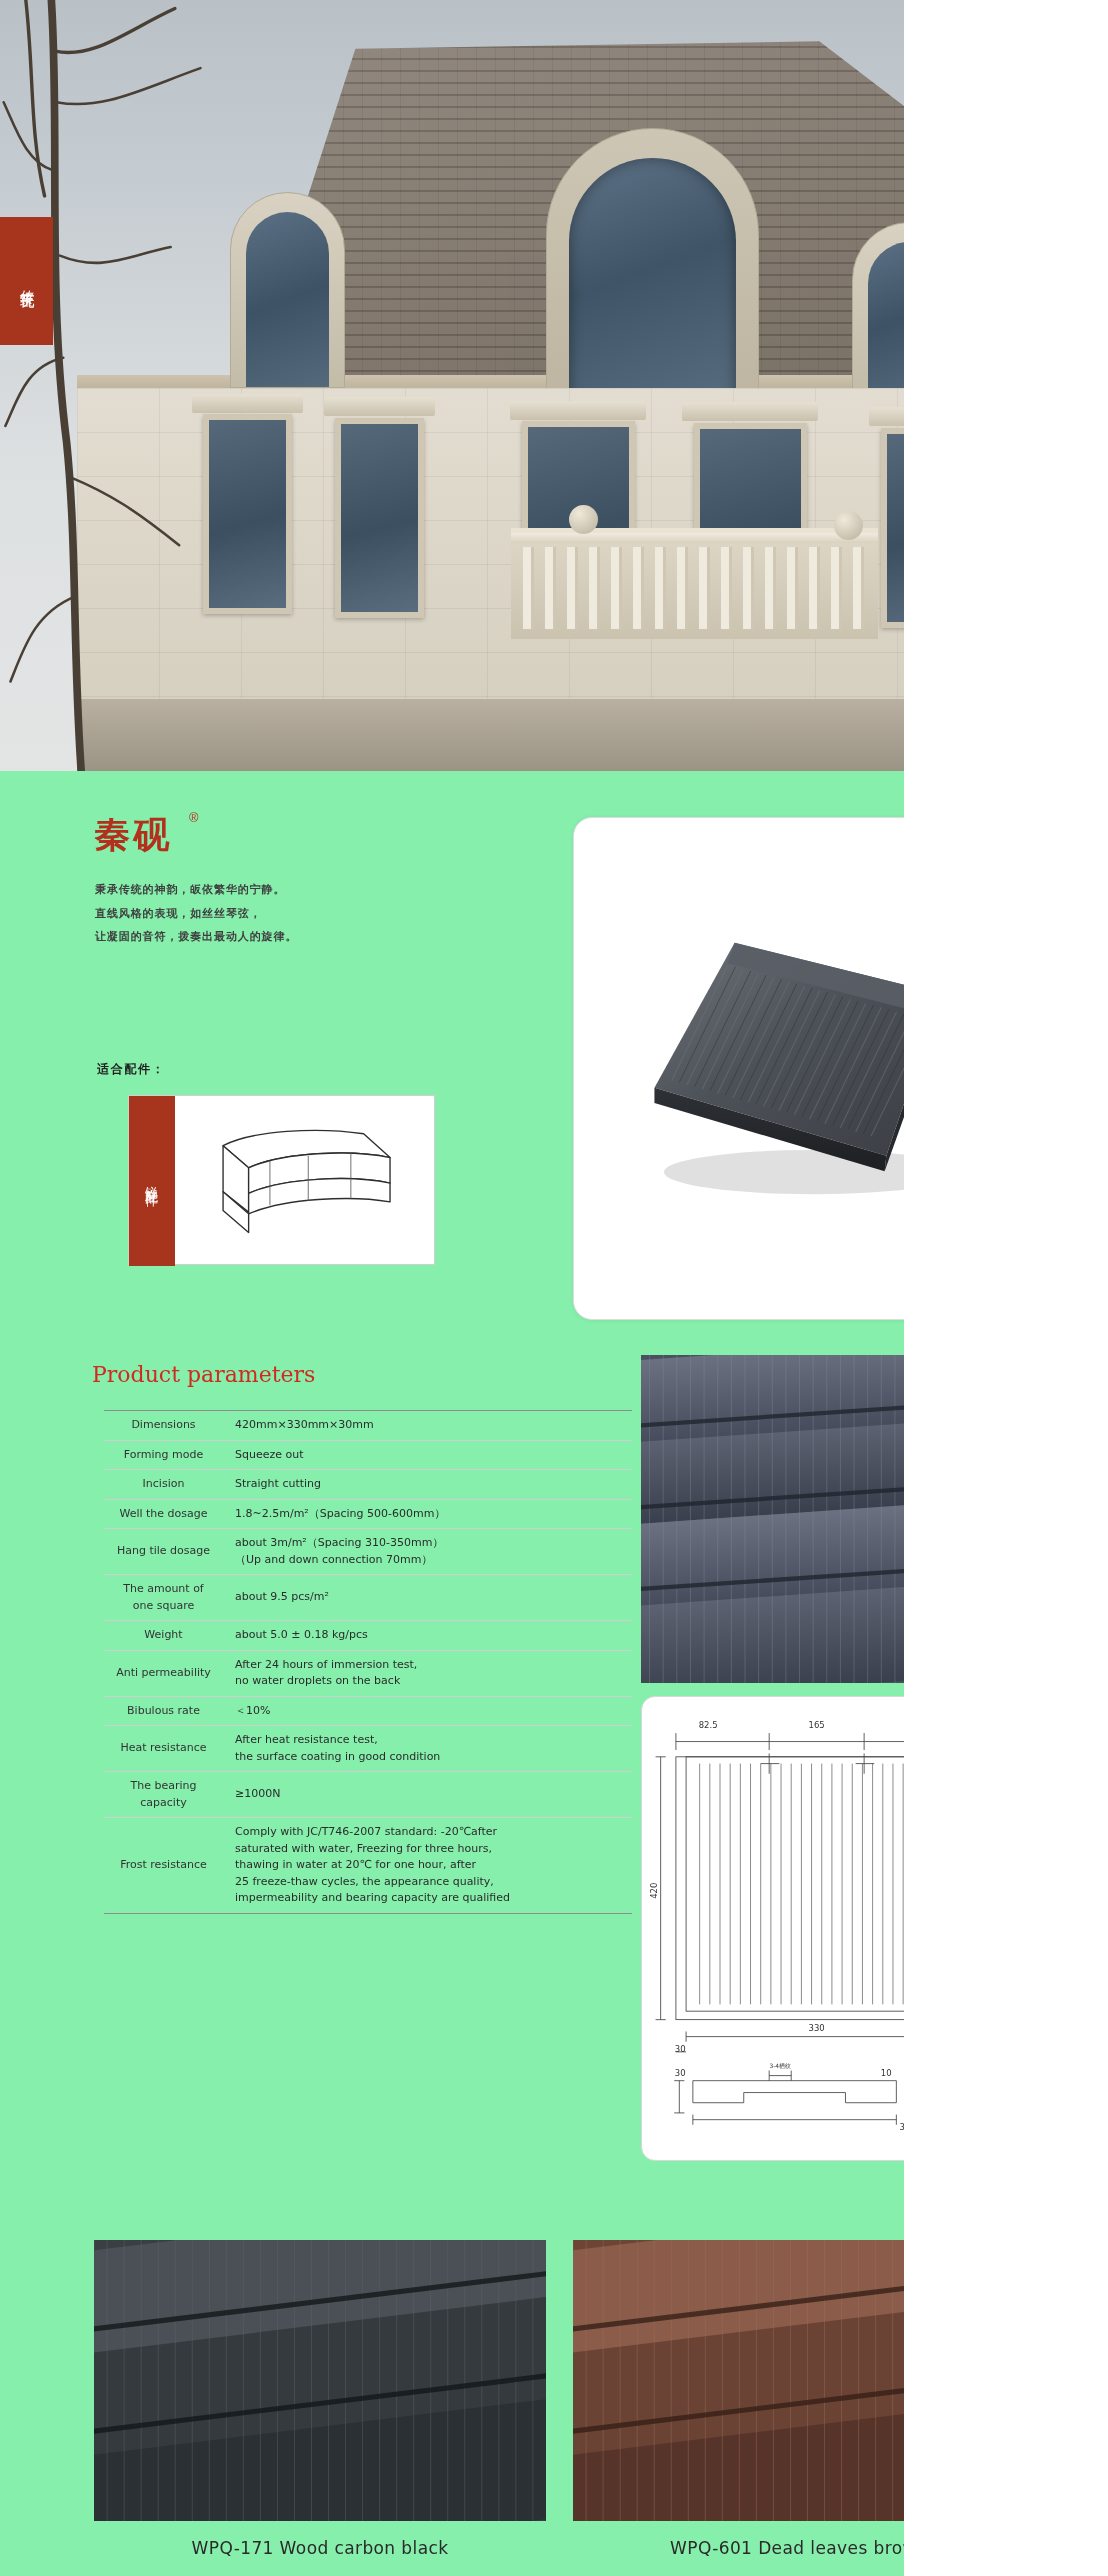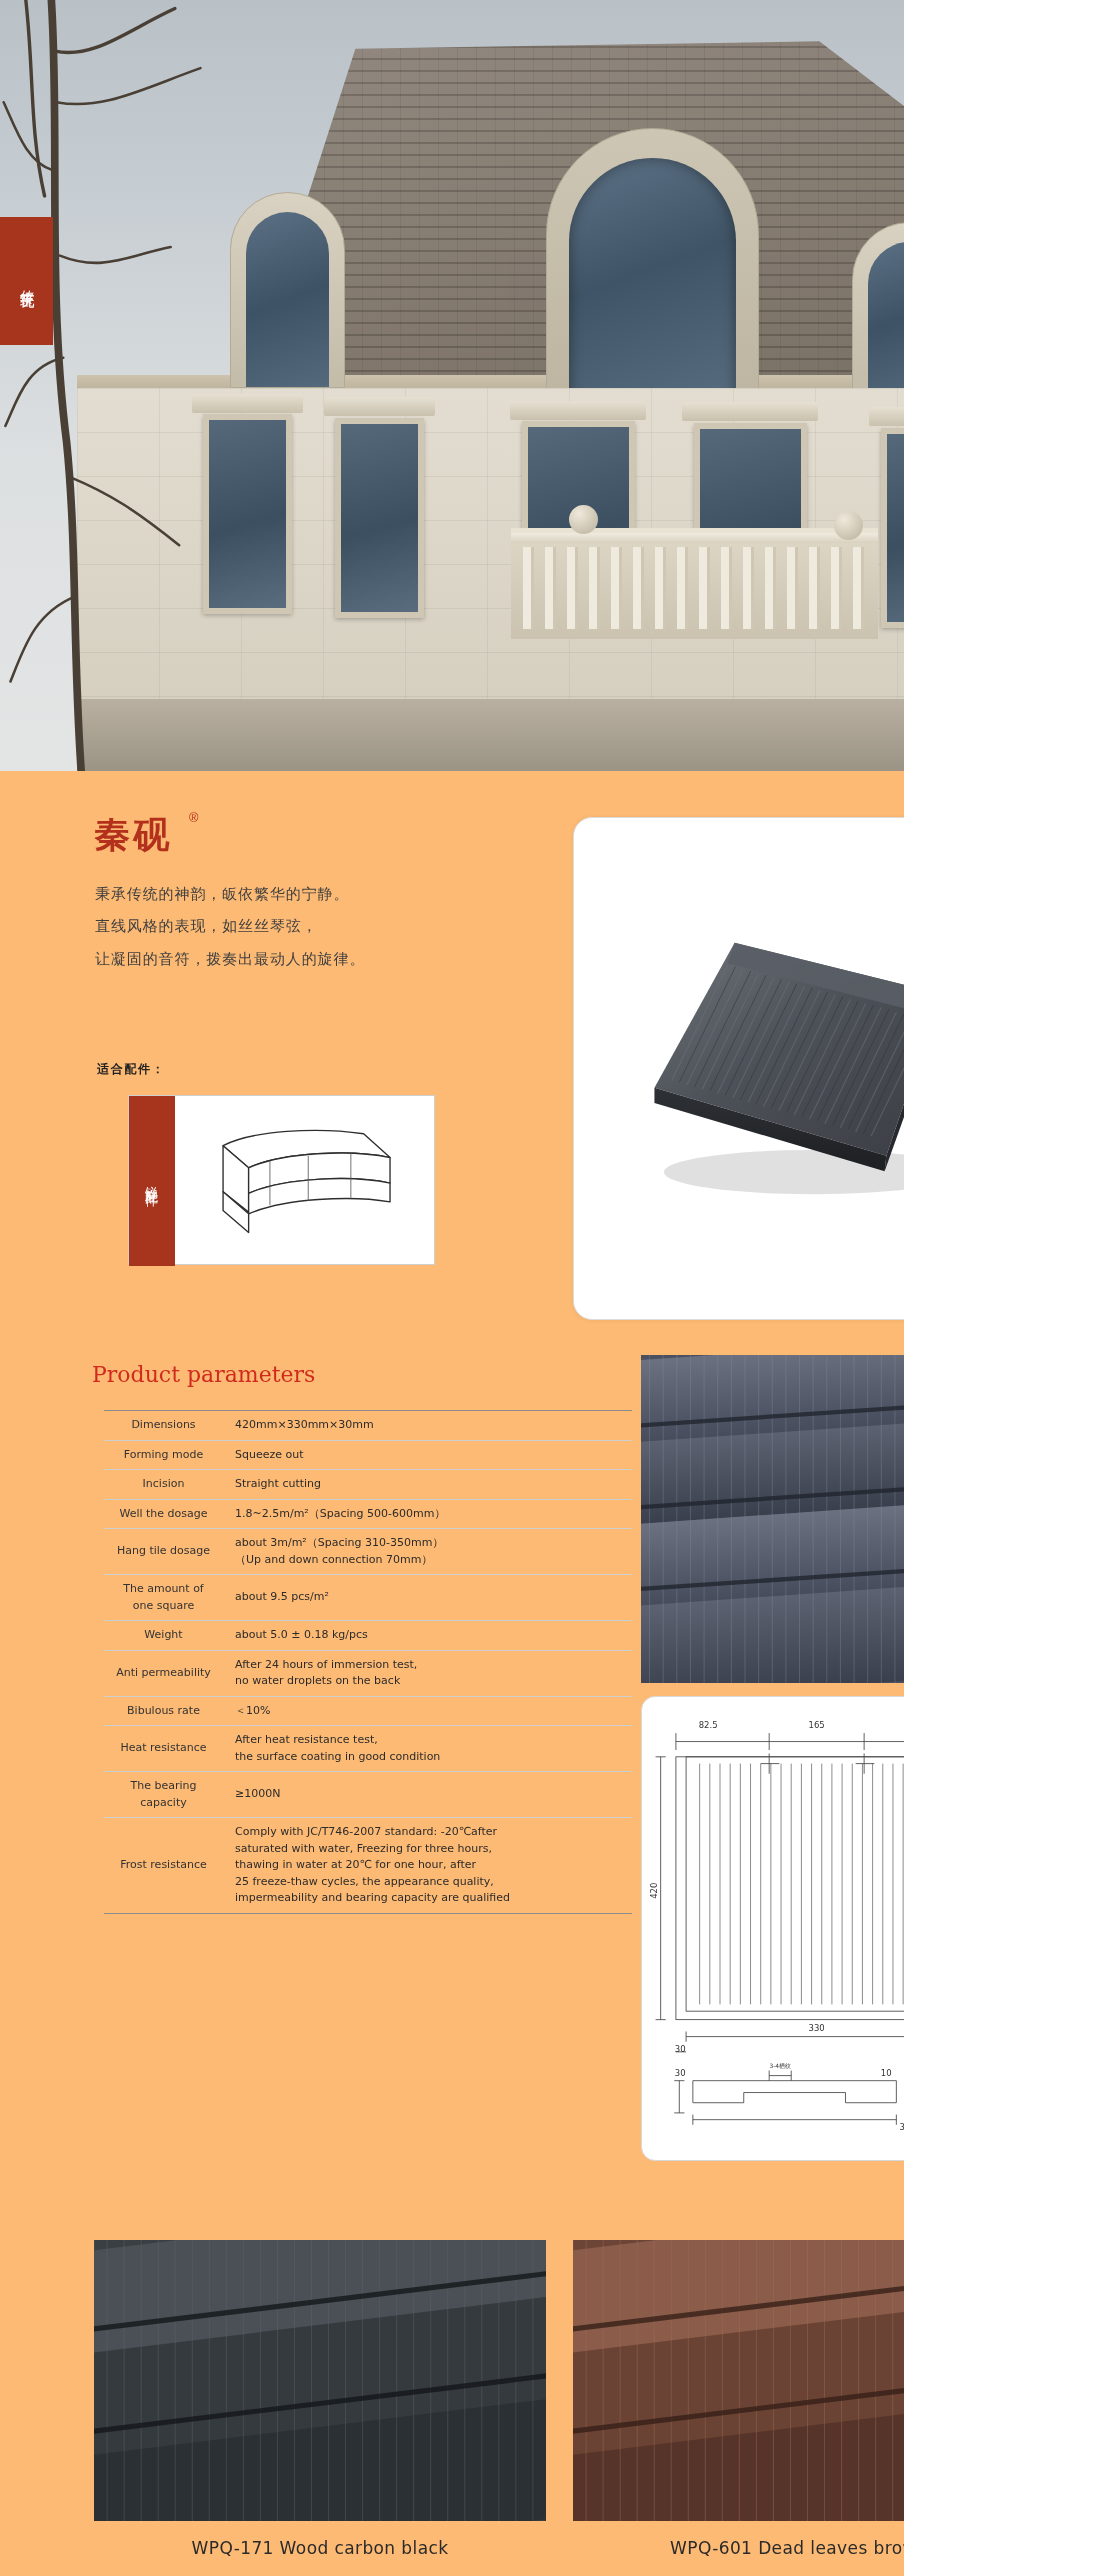--- a/index.html
+++ b/index.html
@@ -6,21 +6,21 @@
   html, body {
     width: 1108px;
     background: #ffffff;
     font-family: "Liberation Sans", sans-serif;
   }
   .page {
     position: relative;
     width: 904px;
     height: 2576px;
     overflow: hidden;
-    background: #fdba74;
+    background: #86efac;
   }
 
   
   .hero {
     position: relative;
     width: 1108px;
     height: 771px;
     overflow: hidden;
     background: linear-gradient(#c9cfd4, #dfe2e3);
   }
@@ -132,21 +132,21 @@
     position: absolute; left: 94px; top: 811px;
     font-family: "DejaVu Sans", sans-serif;
     font-size: 36px; color: #b3311c; font-weight: 700; letter-spacing: 3.4px;
   }
   .brand-reg {
     position:absolute; left: 189px; top: 810px;
     font-size: 12.8px; color: #b3311c;
   }
   .brand-lines {
     position: absolute; left: 95px; top: 878px;
-    font-size: 15px; color: #3f3f3f; line-height: 2.15; letter-spacing: 0.9px;
+    font-size: 11px; color: #3f3f3f; line-height: 2.15; letter-spacing: 0.9px; font-weight: bold;
   }
   .fit-title {
     position: absolute; left: 97px; top: 1061px;
     font-size: 12px; color: #222; font-weight: 700; letter-spacing: 1.7px;
   }
   .acc-box {
     position: absolute; left: 128px; top: 1095px;
     width: 307px; height: 170px;
     border: 0.9px solid #cfcfcf; background: #fff;
   }

